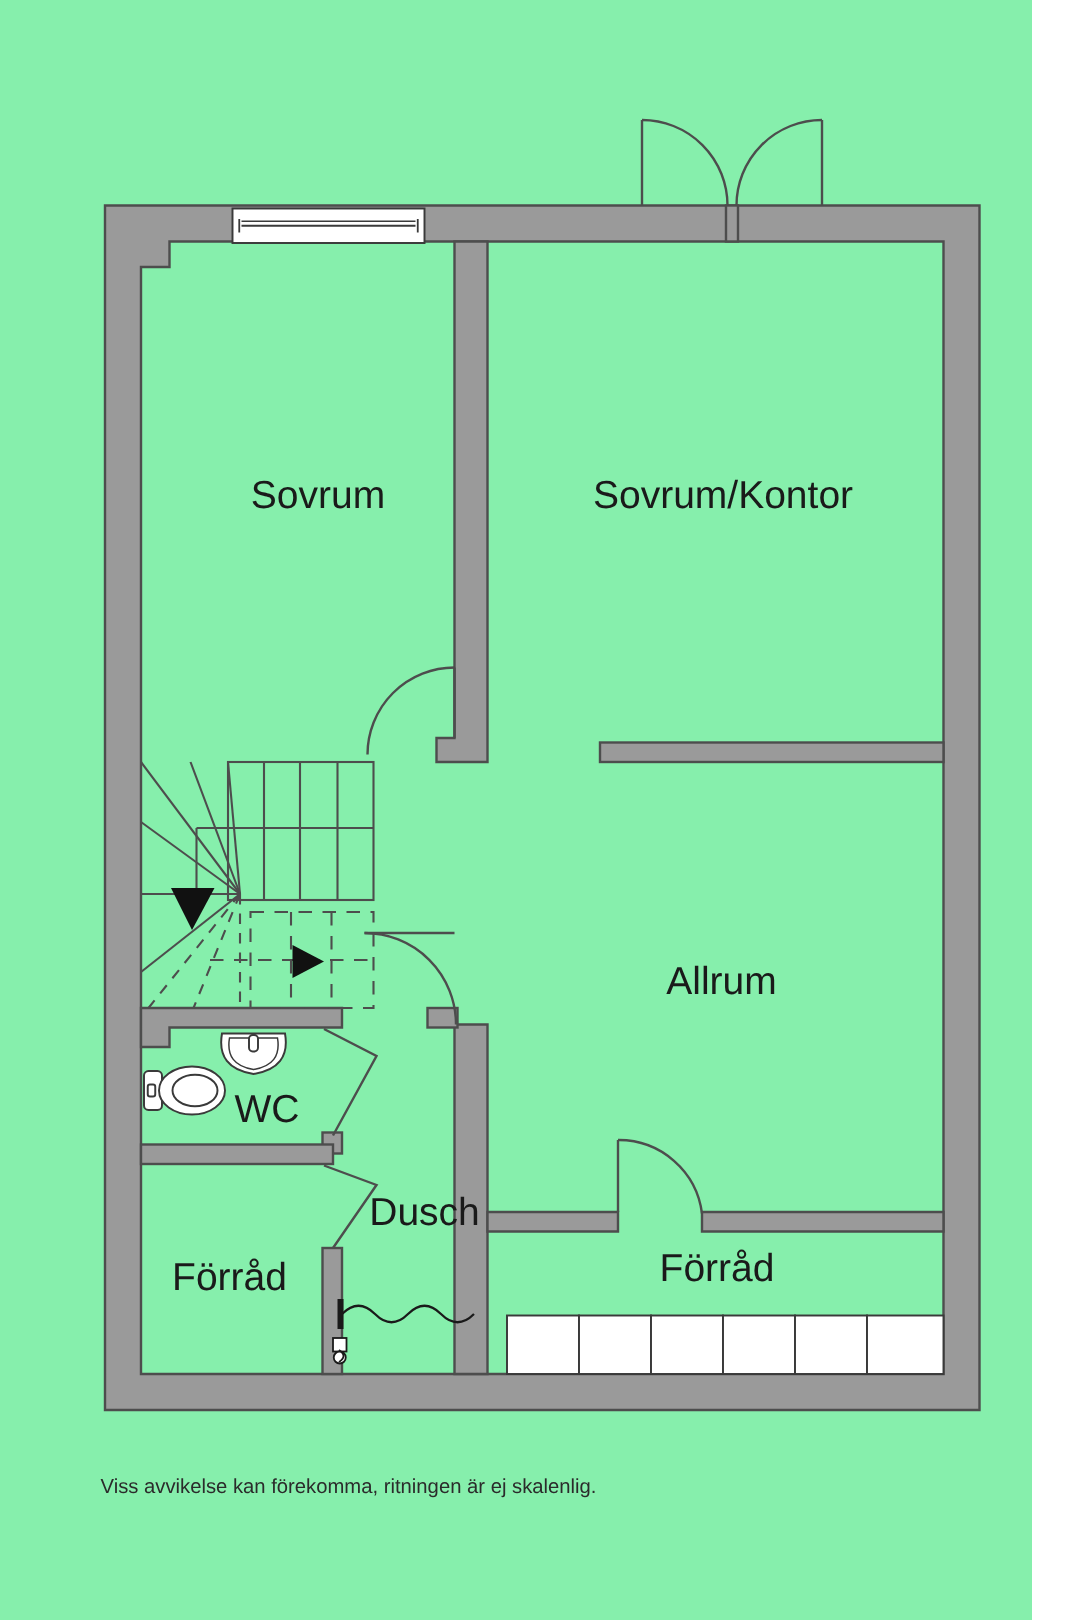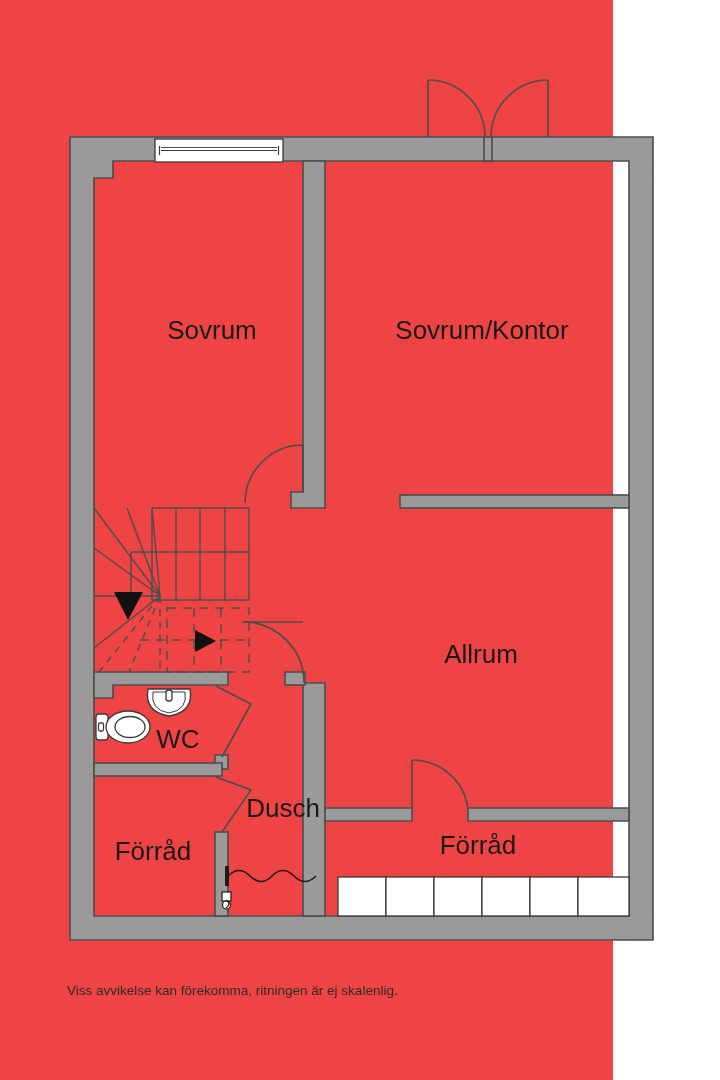--- a/index.html
+++ b/index.html
@@ -9,23 +9,23 @@
   }
   body {
     width: 720px;
     height: 1080px;
     font-family: "Liberation Sans", sans-serif;
     position: relative;
     overflow: hidden;
   }
   #plan-root {
     position: relative;
-    width: 613px;
+    width: 688px;
     height: 1080px;
-    background: #ef4444;
+    background: #86efac;
   }
   #floorplan-svg {
     position: absolute;
     left: 0;
     top: 0;
     width: 720px;
     height: 1080px;
     display: block;
   }
   .room-label {

